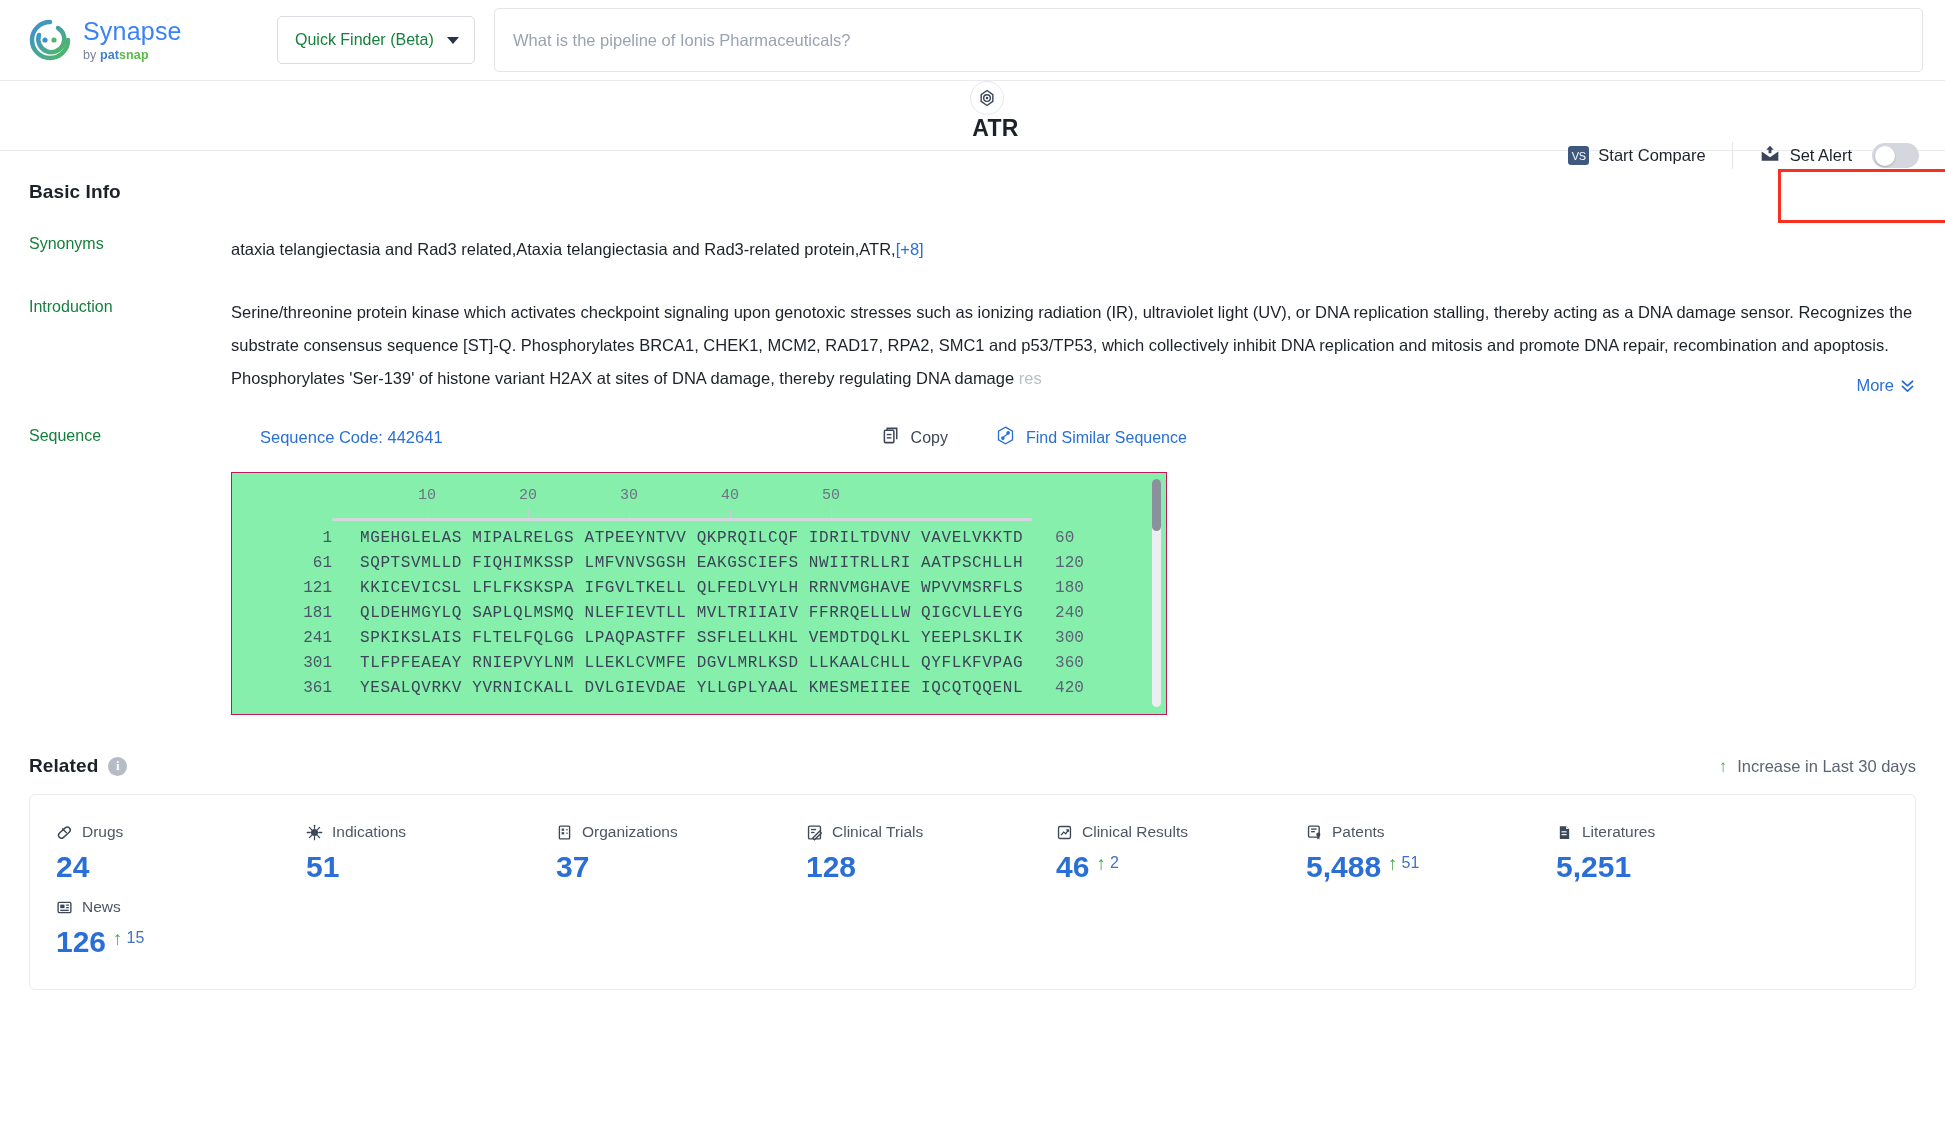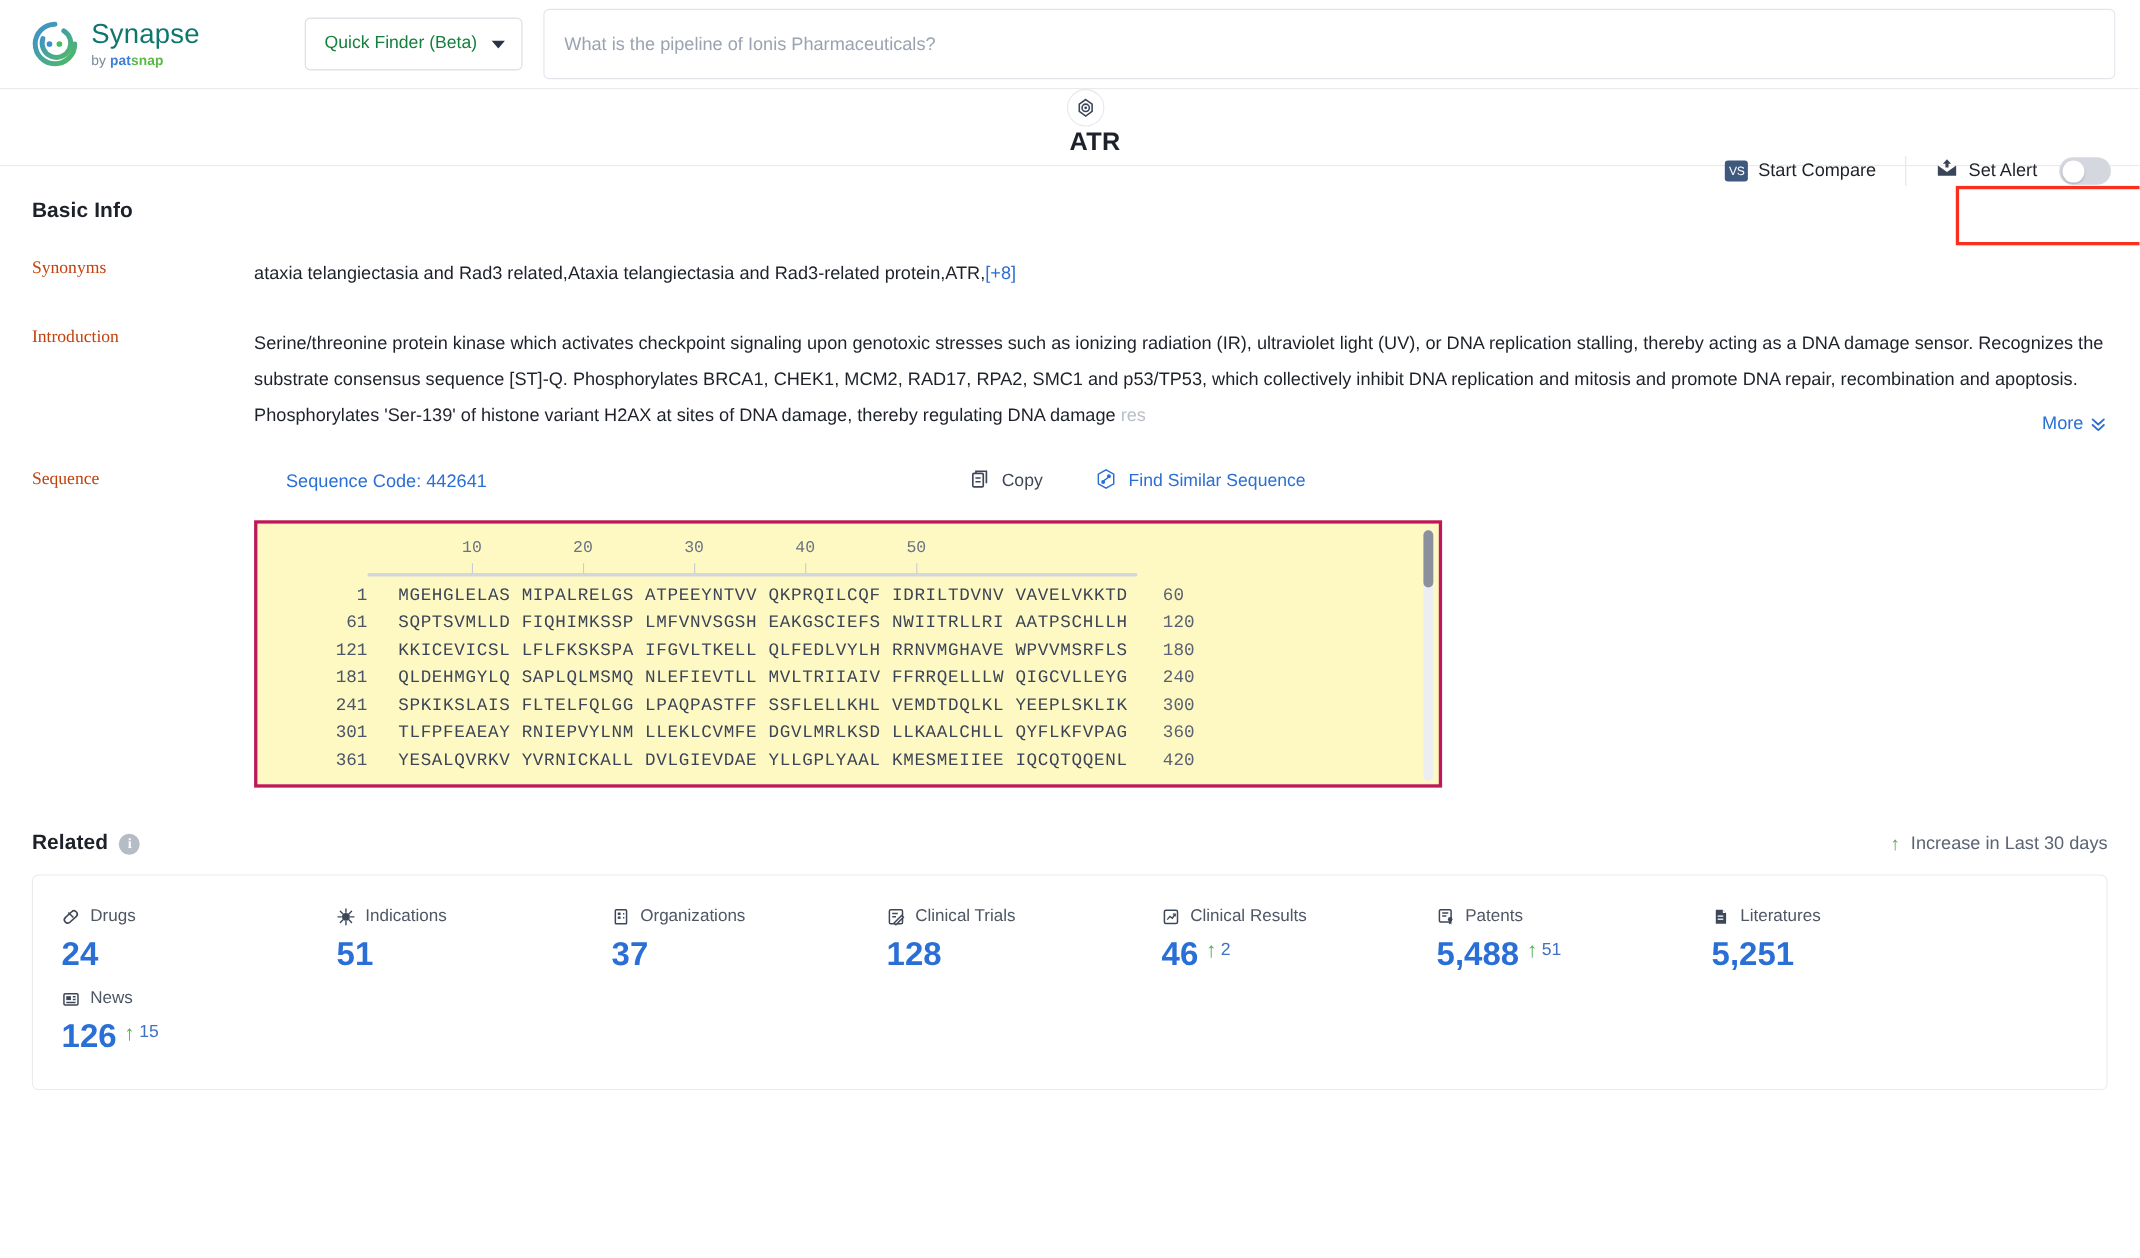--- a/index.html
+++ b/index.html
@@ -16,21 +16,21 @@
     height: 81px;
     display: flex; align-items: center;
     border-bottom: 1px solid #e8eaee;
     background: #fff;
     padding-left: 28px;
   }
   .brand { display: flex; align-items: center; gap: 11px; width: 210px; }
   .brand-mark { width: 44px; height: 44px; flex: 0 0 44px; }
   .brand-text { display: flex; flex-direction: column; line-height: 1; }
   .brand-name {
-    font-size: 25px; font-weight: 400; color: #0f766e;
+    font-size: 25px; font-weight: 400; color: #3b82f6;
     letter-spacing: .2px;
   }
   .brand-sub { font-size: 12.5px; margin-top: 5px; color: #7a8699; letter-spacing:.1px;}
   .brand-sub b { color: #5bba47; font-weight: 700; }
   .brand-sub i { font-style: normal; color: #3f7fd4; font-weight: 700; }
 
   .finder {
     margin-left: 39px;
     width: 198px; height: 48px;
     border: 1px solid #d9dde3; border-radius: 5px;
@@ -90,21 +90,21 @@
     position: absolute; left: 1778px; top: 88px;
     width: 190px; height: 54px;
     border: 3px solid #f9301d; pointer-events: none;
   }
 
   
   .content { padding: 30px 29px 0 29px; }
   .section-title { font-size: 19px; font-weight: 700; letter-spacing: .1px; }
 
   .info-row { display: flex; margin-top: 30px; }
-  .info-label { width: 202px; flex: 0 0 202px; font-size: 16px; color: #c2410c; padding-top:2px;font-family:Liberation Serif, serif;}
+  .info-label { width: 202px; flex: 0 0 202px; font-size: 16px; color: #15803d; padding-top:2px;}
   .info-value { font-size: 16.5px; color: #1d2129; line-height: 33px; }
   .link { color: #2a6fd6; cursor: pointer; }
 
   .intro-wrap { position: relative; width: 1690px; }
   .intro-text { font-size: 16.5px; line-height: 33px; color: #1d2129; }
   .intro-fade { color: #b9bfc9; }
   .more-link {
     position: absolute; right: 0; bottom: 0;
     background: #fff; padding-left: 2px;
     color: #2a6fd6; font-size: 16.5px;
@@ -114,22 +114,22 @@
 
   
   .seq-head { display: flex; align-items: center; margin-left: 29px; }
   .seq-code { font-size: 16.5px; color: #2a6fd6; }
   .seq-tools { display: flex; align-items: center; gap: 47px; margin-left: 439px; }
   .seq-tool { display: flex; align-items: center; gap: 10px; font-size: 16px; }
   .seq-tool.copy { color: #3e4757; }
   .seq-tool.similar { color: #2a6fd6; }
 
   .seq-box {
-    margin-top: 22px; width: 1080px; height: 243px;
-    background: #fef9c3; border: 3px solid #be185d; position: relative;
+    margin-top: 22px; width: 936px; height: 243px;
+    background: #86efac; border: 1px solid #be185d; position: relative;
     overflow: hidden;
   }
   .seq-inner { padding: 10px 0 0 0; }
   .ruler { position: relative; height: 46px; margin-left: 100px; width: 700px; }
   .ruler-tick {
     position: absolute; top: 4px; font-size: 15px; color: #6b7383;
     font-family: "Liberation Mono", monospace; transform: translateX(-50%);
   }
   .ruler-tick::after {
     content: ""; position: absolute; left: 50%; top: 22px;

